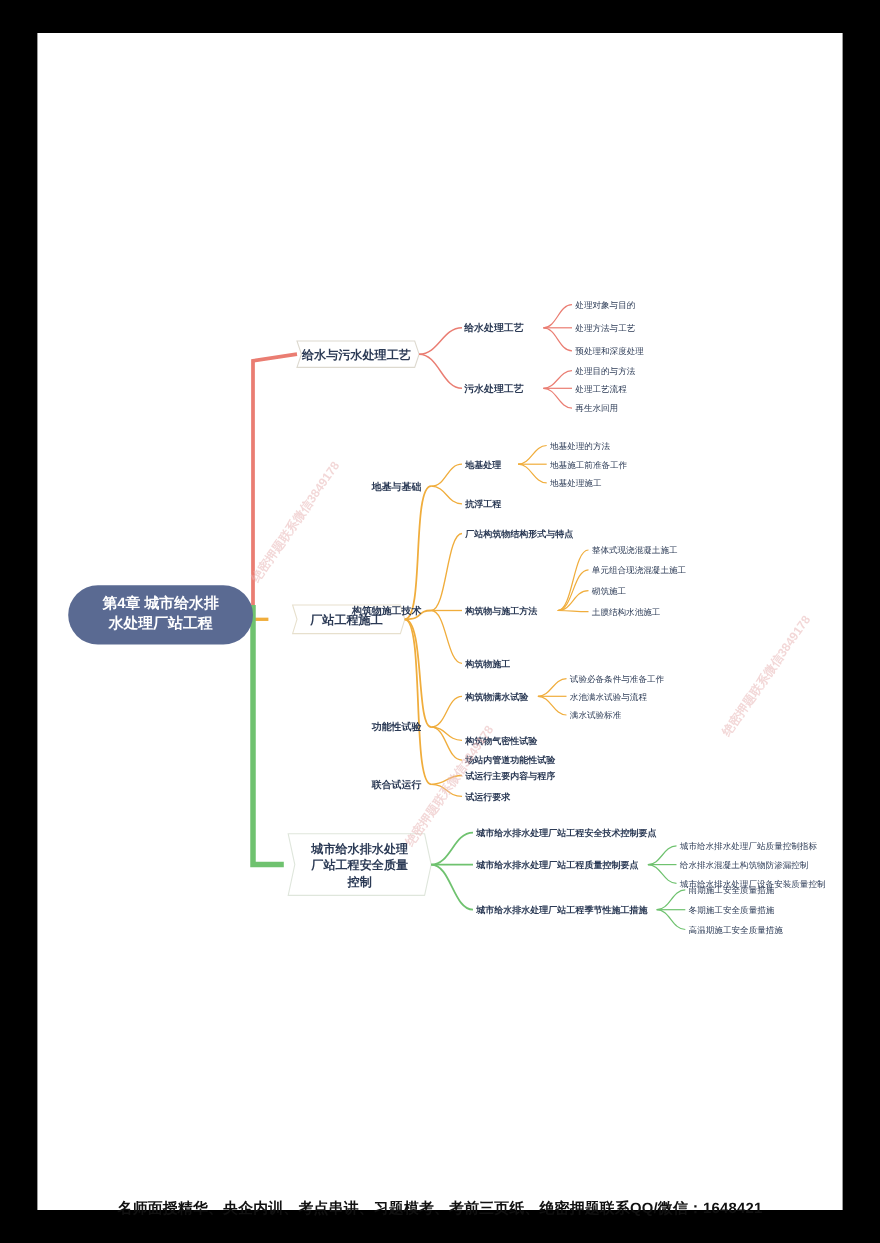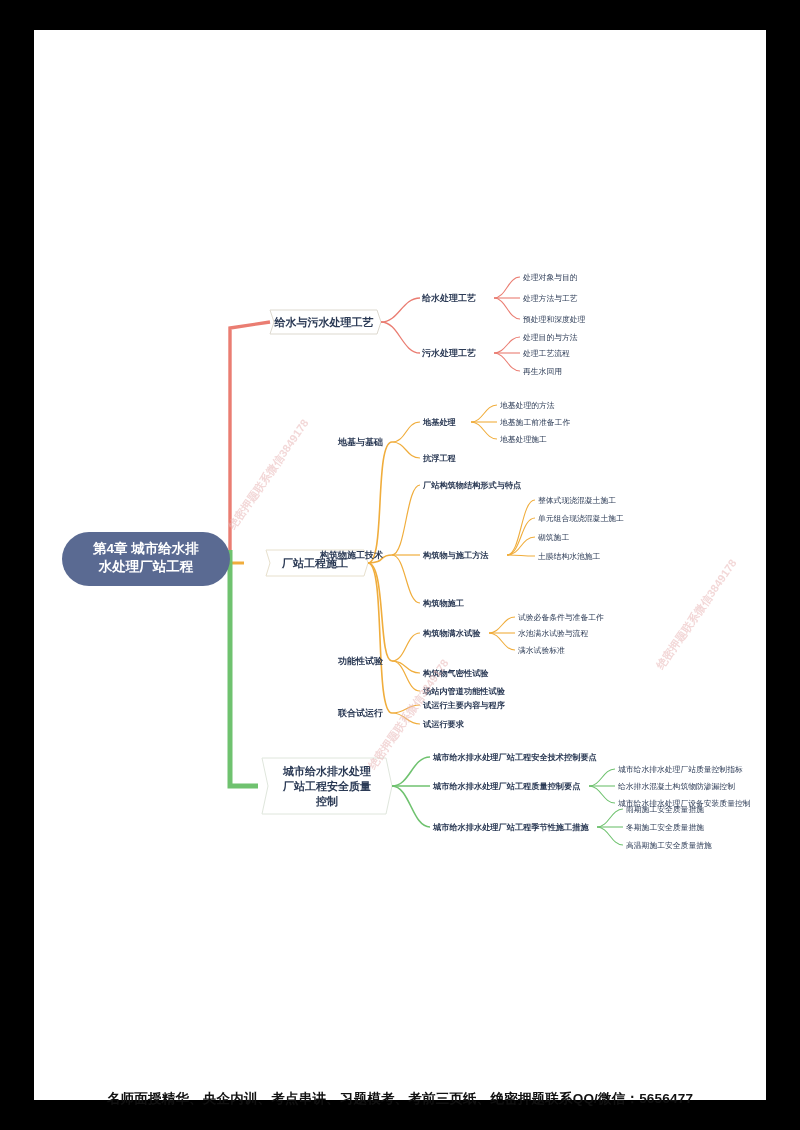--- a/index.html
+++ b/index.html
@@ -152,13 +152,13 @@
     </g>
 
     <g>
       <text class="wm" transform="translate(200,500) rotate(-55)">绝密押题联系微信3849178</text>
       <text class="wm" transform="translate(628,640) rotate(-55)">绝密押题联系微信3849178</text>
       <text class="wm" transform="translate(340,740) rotate(-55)">绝密押题联系微信3849178</text>
     </g>
   </svg>
 </div>
 
-<div id="footer">名师面授精华、央企内训、考点串讲、习题模考、考前三页纸、绝密押题联系QQ/微信：5656477</div>
+<div id="footer">名师面授精华、央企内训、考点串讲、习题模考、考前三页纸、绝密押题联系QQ/微信：1648421</div>
 
 </body></html>

